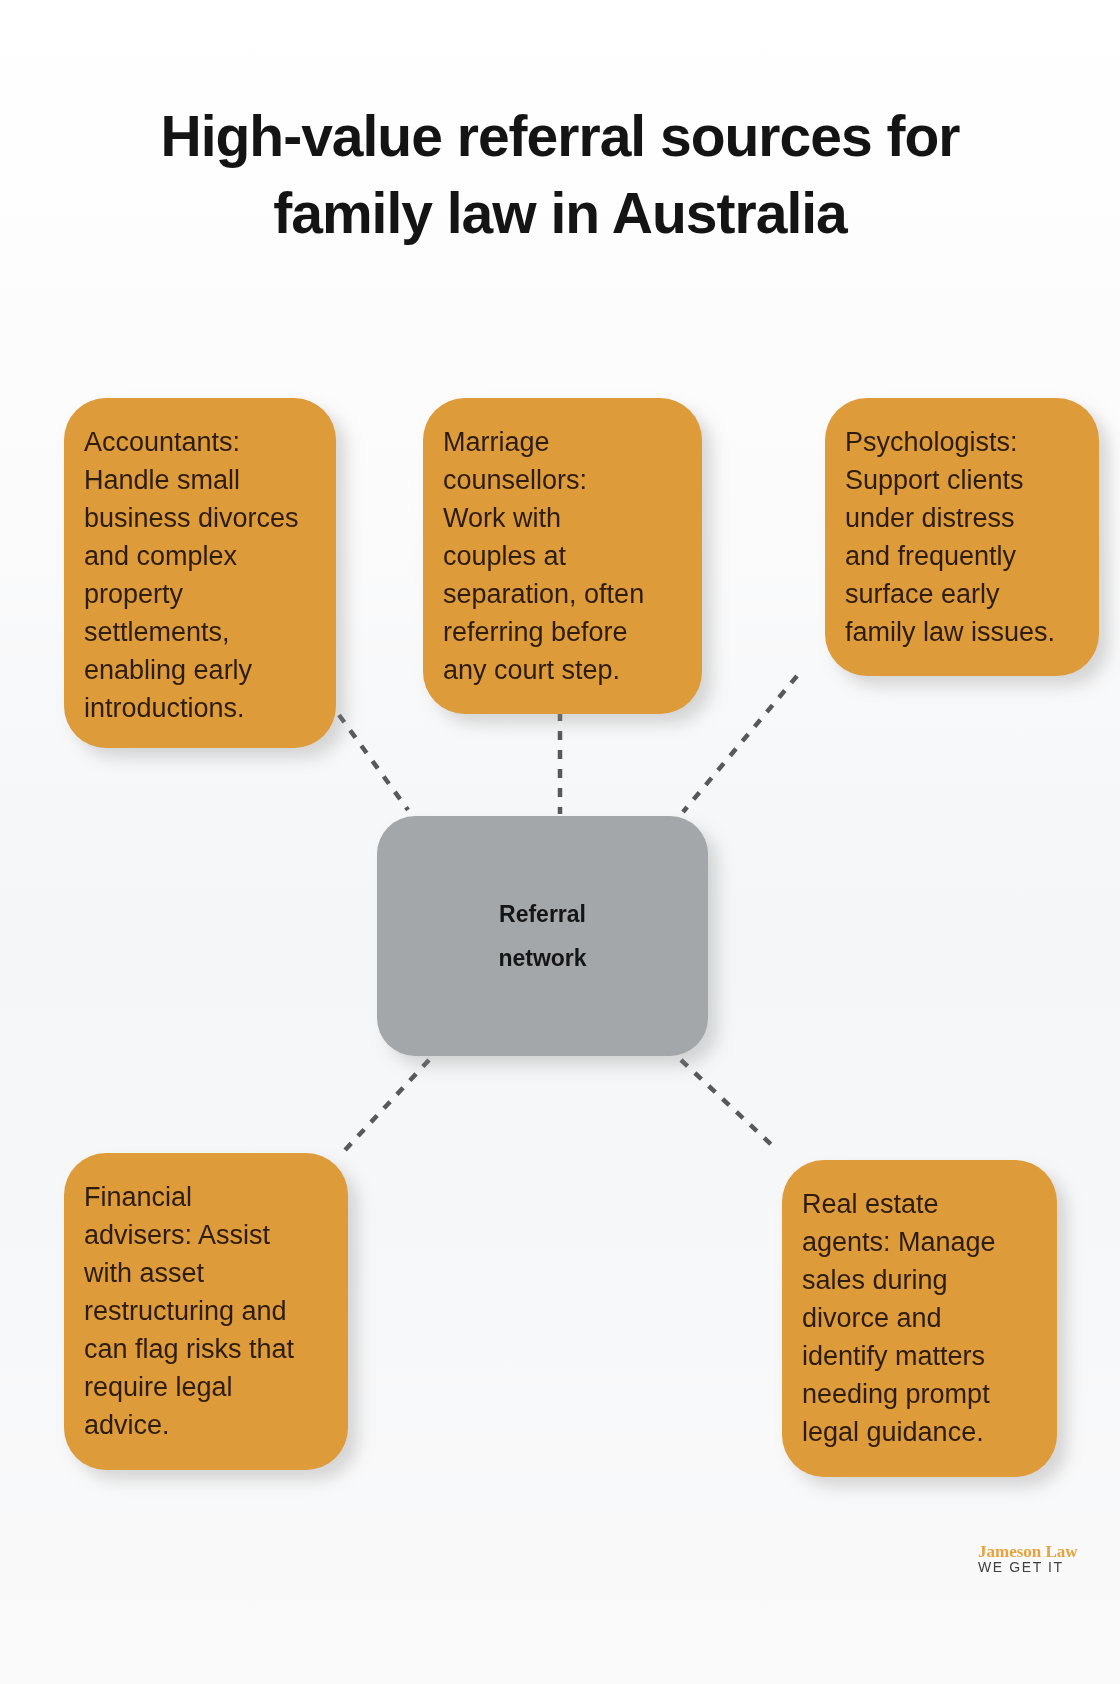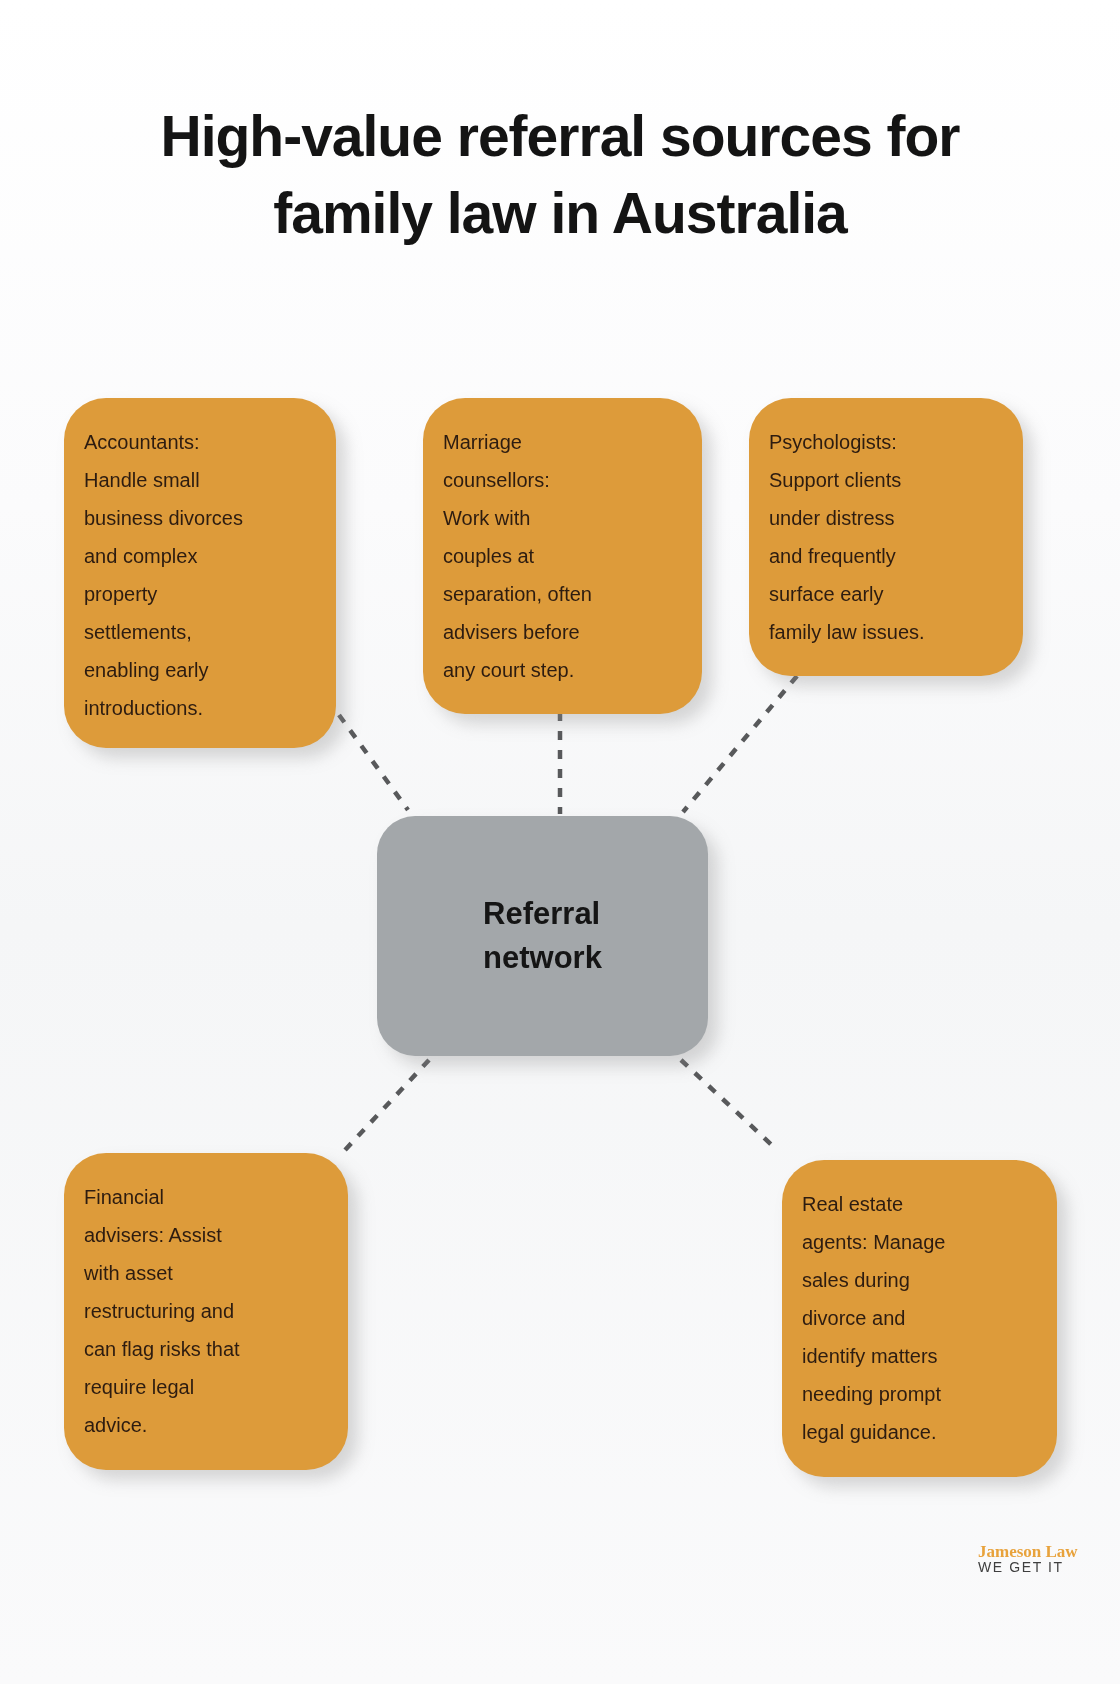--- a/index.html
+++ b/index.html
@@ -34,43 +34,44 @@
   }
   .node{
     position:absolute;
     background:var(--node-fill,#dd9b3a);
     border-radius:42px;
     box-shadow:10px 10px 16px rgba(145,145,145,0.35);
   }
   .node-text{
     display:block;
     padding:25px 12px 18px 20px;
-    font-size:20px;
+    font-size:27px;
     line-height:38px;
     color:var(--node-text,#2d1c10);
     white-space:pre-line;
   }
   .node-accountants{left:64px;top:398px;width:272px;height:350px;}
   .node-marriage-counsellors{left:423px;top:398px;width:279px;height:316px;}
-  .node-psychologists{left:749px;top:398px;width:274px;height:278px;}
+  .node-psychologists{left:825px;top:398px;width:274px;height:278px;}
   .node-financial-advisers{left:64px;top:1129px;width:284px;height:317px;margin-top:24px;}
   .node-real-estate-agents{left:782px;top:1129px;width:275px;height:317px;margin-top:31px;}
   .hub{
     position:absolute;
     left:377px;top:816px;width:331px;height:240px;
     background:var(--hub-fill,#a3a7aa);
     border-radius:38px;
     box-shadow:10px 10px 16px rgba(145,145,145,0.35);
     display:flex;align-items:center;justify-content:center;
   }
   .hub-label{
-    font-size:31px;
+    font-size:23px;
     line-height:44px;
     font-weight:700;
     color:var(--hub-text,#151515);
+    text-align:center;
     white-space:pre-line;
   }
   .logo{
     position:absolute;
     left:962px;top:1543px;width:110px;
     display:flex;flex-direction:row;align-items:center;
   }
   .logo-mark{display:block;margin:0 auto 2px auto;}
   .logo-textblock{align-self:flex-start;margin-left:16px;}
   .logo-name{
@@ -115,21 +116,21 @@
 enabling early
 introductions.</span>
   </div>
 
   <div class="node node-marriage-counsellors">
     <span class="node-text">Marriage
 counsellors:
 Work with
 couples at
 separation, often
-advisers before
+referring before
 any court step.</span>
   </div>
 
   <div class="node node-psychologists">
     <span class="node-text">Psychologists:
 Support clients
 under distress
 and frequently
 surface early
 family law issues.</span>

